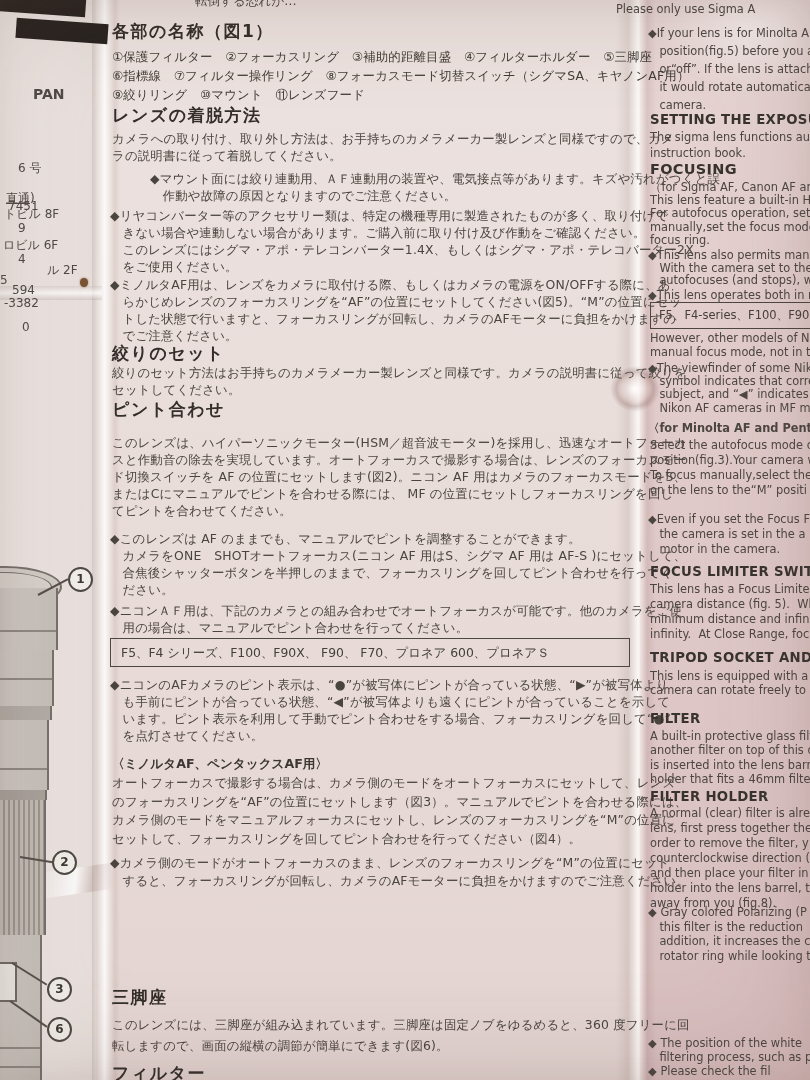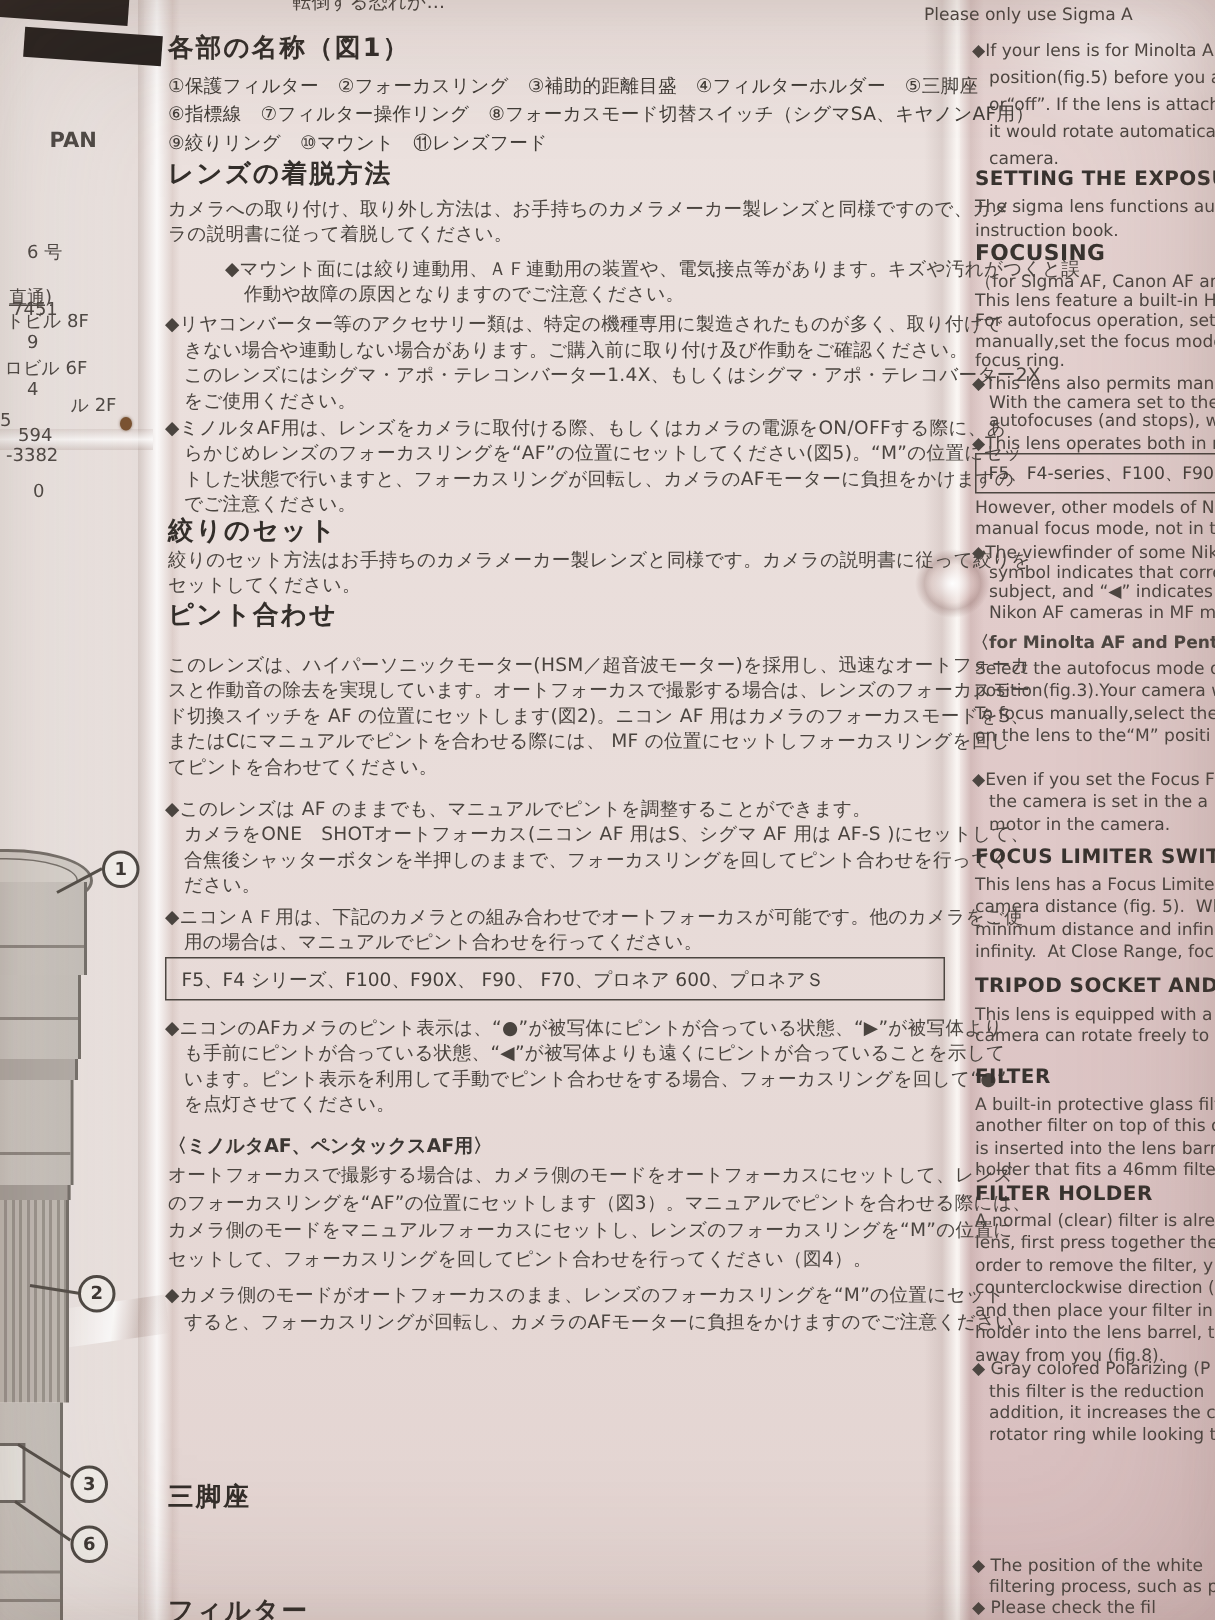--- a/index.html
+++ b/index.html
@@ -143,20 +143,22 @@
   <div class="jp-sub" style="left:112px;top:756px;">〈ミノルタAF、ペンタックスAF用〉</div>
   <div class="jp-p" style="left:112px;top:774px;line-height:18.5px;">オートフォーカスで撮影する場合は、カメラ側のモードをオートフォーカスにセットして、レンズ
 のフォーカスリングを“AF”の位置にセットします（図3）。マニュアルでピントを合わせる際には、
 カメラ側のモードをマニュアルフォーカスにセットし、レンズのフォーカスリングを“M”の位置に
 セットして、フォーカスリングを回してピント合わせを行ってください（図4）。</div>
   <div class="jp-p" style="left:110px;top:854px;line-height:17.5px;">◆カメラ側のモードがオートフォーカスのまま、レンズのフォーカスリングを“M”の位置にセット
 　すると、フォーカスリングが回転し、カメラのAFモーターに負担をかけますのでご注意ください。</div>
 
 
   <div class="jp-h" style="left:112px;top:986px;">三脚座</div>
+  <div class="jp-p" style="left:112px;top:1014px;line-height:21px;">このレンズには、三脚座が組み込まれています。三脚座は固定ノブをゆるめると、360 度フリーに回
+転しますので、画面の縦横の調節が簡単にできます(図6)。</div>
 
   <div class="jp-h" style="left:112px;top:1062px;">フィルター</div>
 
   <div class="en-p" style="left:616px;top:2px;">Please only use Sigma A</div>
   <div class="en-p" style="left:648px;top:24px;line-height:18px;">◆If your lens is for Minolta A
 　position(fig.5) before you a
 　or“off”. If the lens is attach
 　it would rotate automatica
 　camera.</div>
   <div class="en-h" style="left:650px;top:112px;">SETTING THE EXPOSUR</div>

